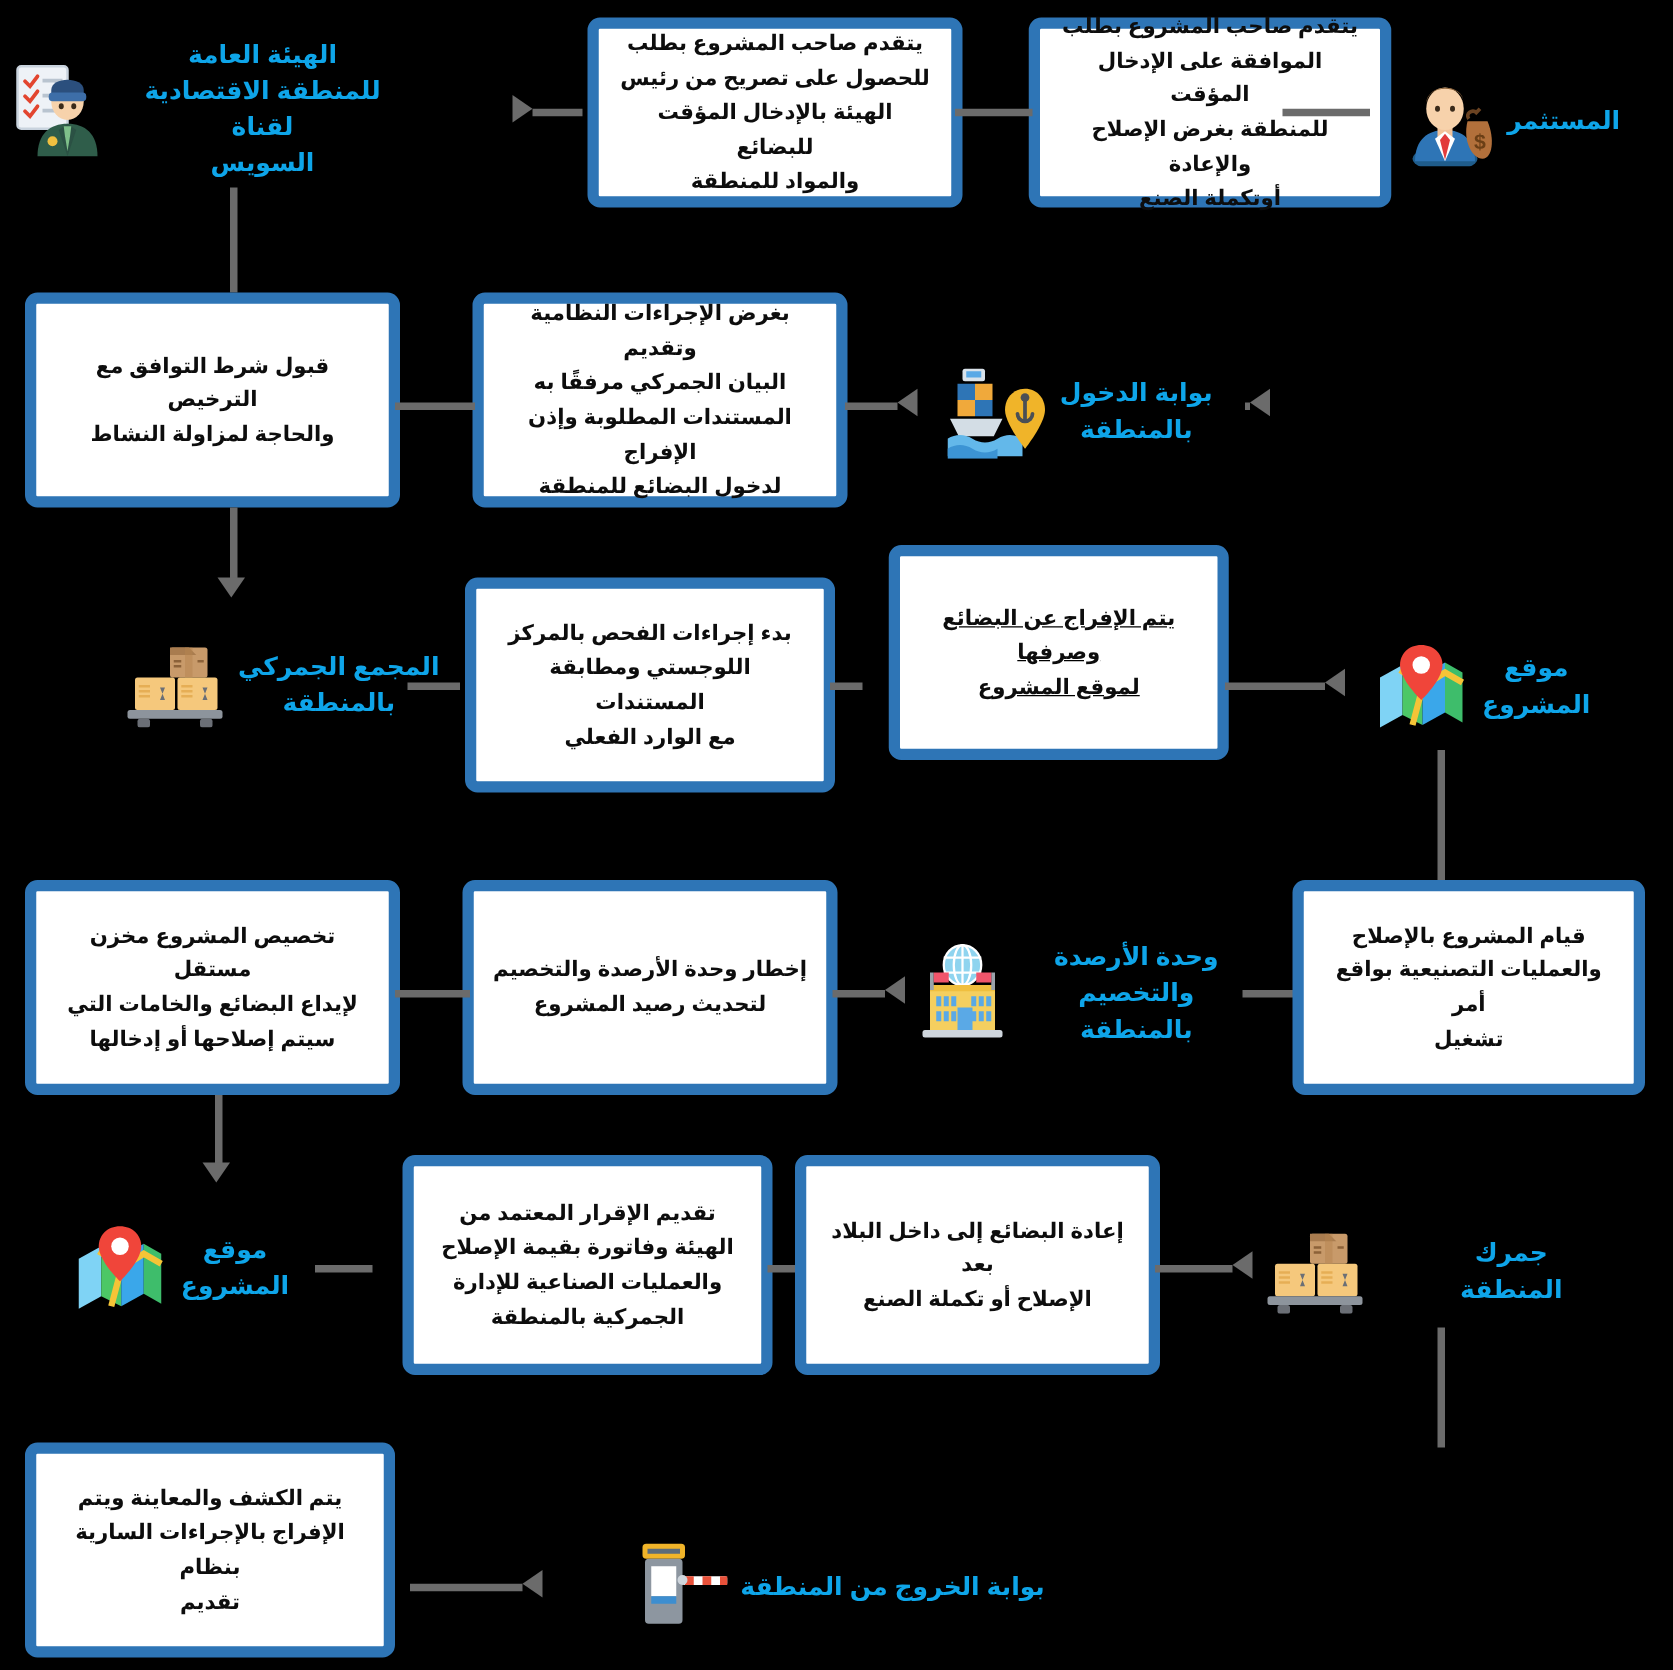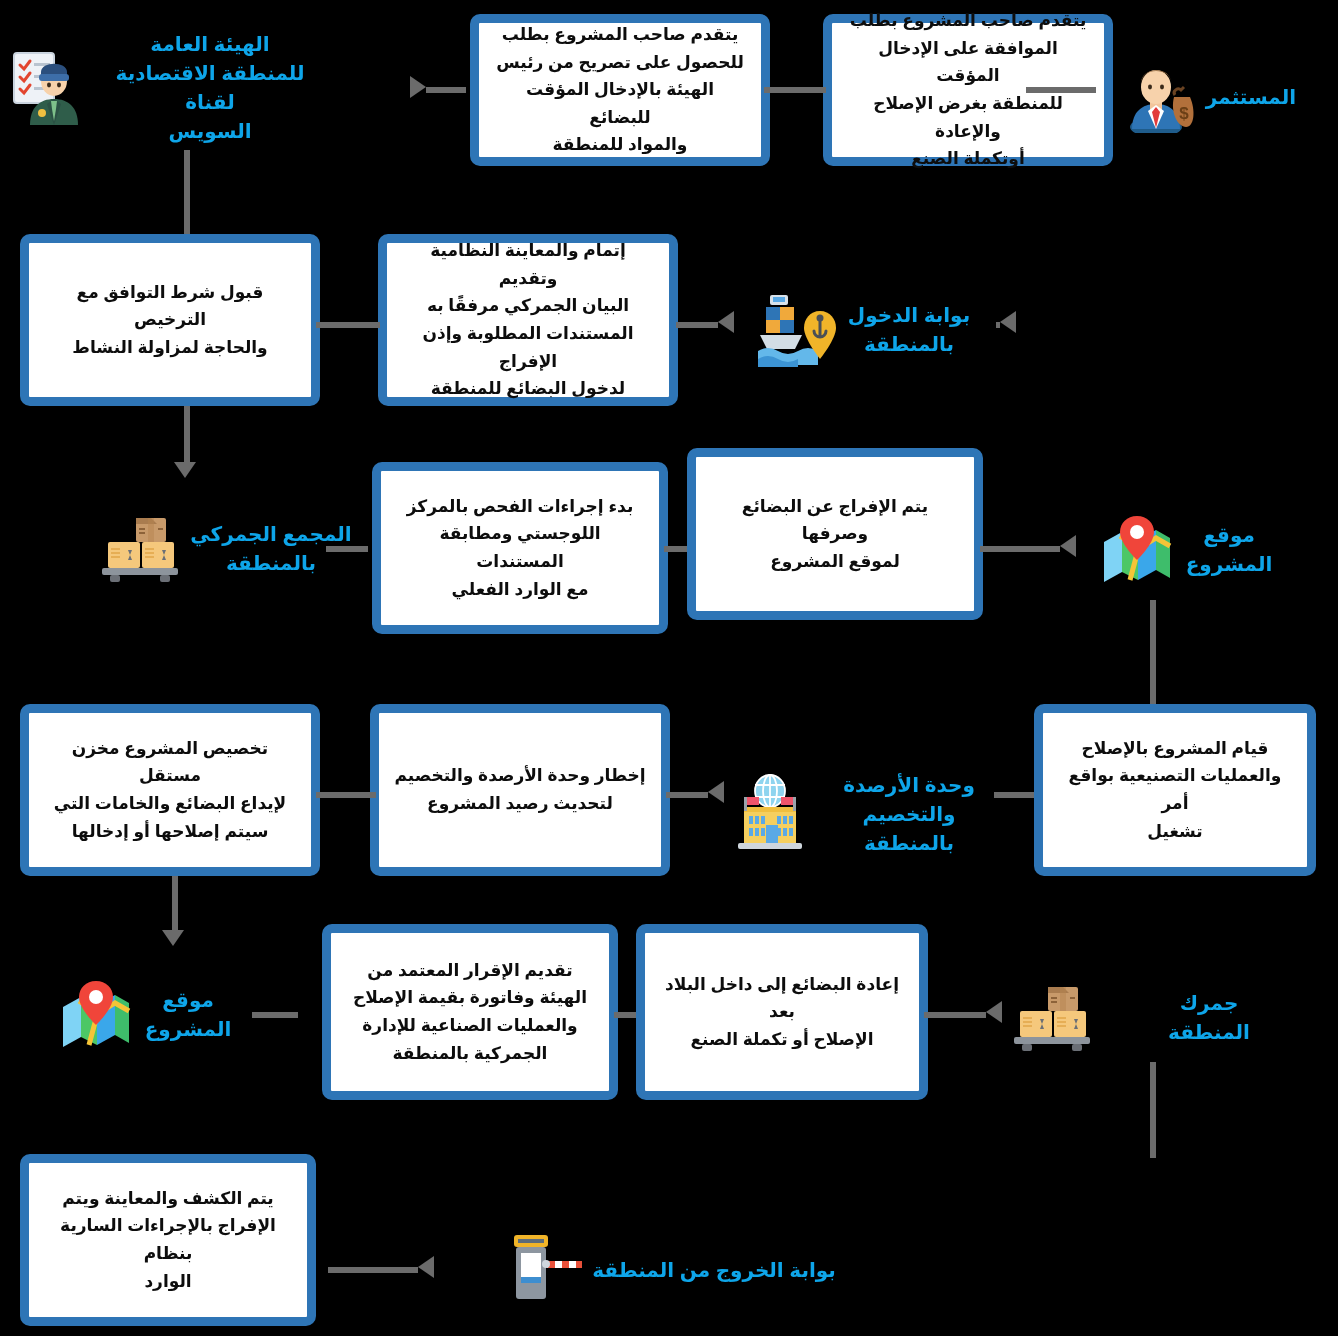--- a/index.html
+++ b/index.html
@@ -143,21 +143,21 @@
   </div>
 
   <div class="conn v" style="right:1148px;top:150px;height:84px;"></div>
 
   <div class="box" style="right:1018px;top:234px;width:300px;height:172px;">
     <span class="txt">قبول شرط التوافق مع الترخيص
 والحاجة لمزاولة النشاط</span>
   </div>
 
   <div class="box" style="right:660px;top:234px;width:300px;height:172px;">
-    <span class="txt">إتمام والمعاينة النظامية وتقديم
+    <span class="txt">بغرض الإجراءات النظامية وتقديم
 البيان الجمركي مرفقًا به
 المستندات المطلوبة وإذن الإفراج
 لدخول البضائع للمنطقة</span>
   </div>
 
   <div class="conn h" style="right:958px;top:322px;width:64px;"></div>
 
   <div class="conn h" style="right:620px;top:322px;width:42px;"></div>
   <div class="arrow left" style="right:604px;top:311px;"></div>
 
@@ -225,21 +225,21 @@
   <div class="conn h" style="right:970px;top:546px;width:42px;"></div>
 
   <div class="box" style="right:670px;top:462px;width:296px;height:172px;">
     <span class="txt">بدء إجراءات الفحص بالمركز
 اللوجستي ومطابقة المستندات
 مع الوارد الفعلي</span>
   </div>
 
   <div class="conn h" style="right:648px;top:546px;width:26px;"></div>
 
-  <div class="box" style="right:355px;top:448px;width:296px;height:172px;">
+  <div class="box" style="right:355px;top:436px;width:272px;height:172px;text-decoration:underline;">
     <span class="txt">يتم الإفراج عن البضائع وصرفها
 لموقع المشروع</span>
   </div>
 
   <div class="conn h" style="right:278px;top:546px;width:80px;"></div>
   <div class="arrow left" style="right:262px;top:535px;"></div>
 
   <div class="actor" style="right:48px;top:500px;width:210px;height:100px;">
     <span class="alabel">موقع
 المشروع</span>
@@ -269,21 +269,21 @@
   <div class="box" style="right:668px;top:704px;width:300px;height:172px;align-items:center;">
     <span class="txt">إخطار وحدة الأرصدة والتخصيم
 لتحديث رصيد المشروع</span>
   </div>
 
   <div class="conn h" style="right:962px;top:792px;width:60px;"></div>
 
   <div class="conn h" style="right:630px;top:792px;width:42px;"></div>
   <div class="arrow left" style="right:614px;top:781px;"></div>
 
-  <div class="actor" style="right:340px;top:764px;width:268px;height:100px;">
+  <div class="actor" style="right:340px;top:745px;width:268px;height:100px;">
     <span class="alabel">وحدة الأرصدة
 والتخصيم بالمنطقة</span>
     <span class="aicon">
       <svg width="80" height="78" viewBox="0 0 80 78">
         <ellipse cx="40" cy="18" rx="15" ry="16" fill="#8fd4ef"></ellipse>
         <g stroke="#ffffff" stroke-width="1.8" fill="none">
           <ellipse cx="40" cy="18" rx="15" ry="16"></ellipse>
             <ellipse cx="40" cy="18" rx="7" ry="16"></ellipse>
           <path d="M25 12 h30 M25 24 h30 M40 2 v32"></path>
         </g>
@@ -391,21 +391,21 @@
         <rect x="62" y="63" width="10" height="7" rx="2" fill="#6b6f76"></rect>
       </svg>
     </span>
   </div>
 
   <div class="conn v" style="right:182px;top:1062px;height:96px;"></div>
 
   <div class="box" style="right:1022px;top:1154px;width:296px;height:172px;">
     <span class="txt">يتم الكشف والمعاينة ويتم
 الإفراج بالإجراءات السارية بنظام
-الوارد</span>
+تقديم</span>
   </div>
 
   <div class="conn h" style="right:920px;top:1267px;width:90px;"></div>
   <div class="arrow left" style="right:904px;top:1256px;"></div>
 
   <div class="actor" style="right:452px;top:1230px;width:440px;height:80px;">
     <span class="alabel">بوابة الخروج من المنطقة</span>
     <span class="aicon">
       <svg width="86" height="74" viewBox="0 0 86 74">
         <rect x="18" y="4" width="34" height="12" rx="3" fill="#f0b429"></rect>

